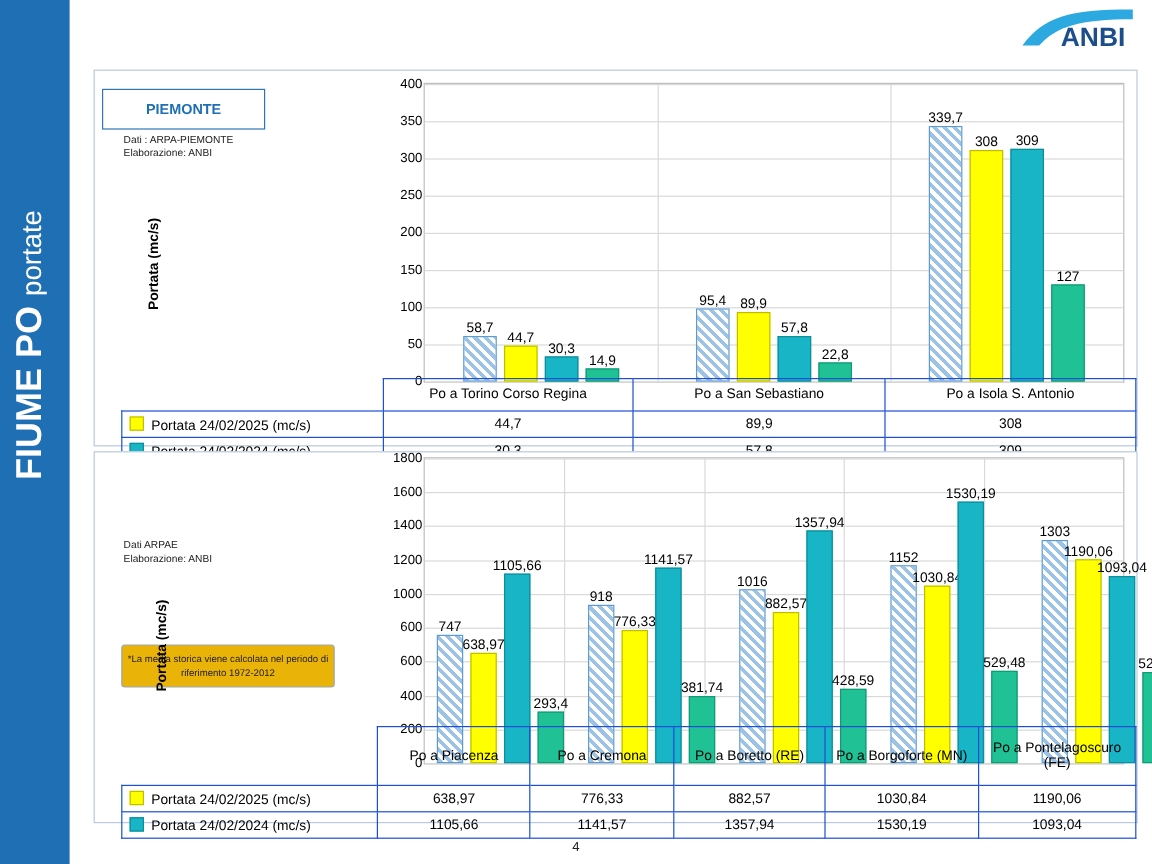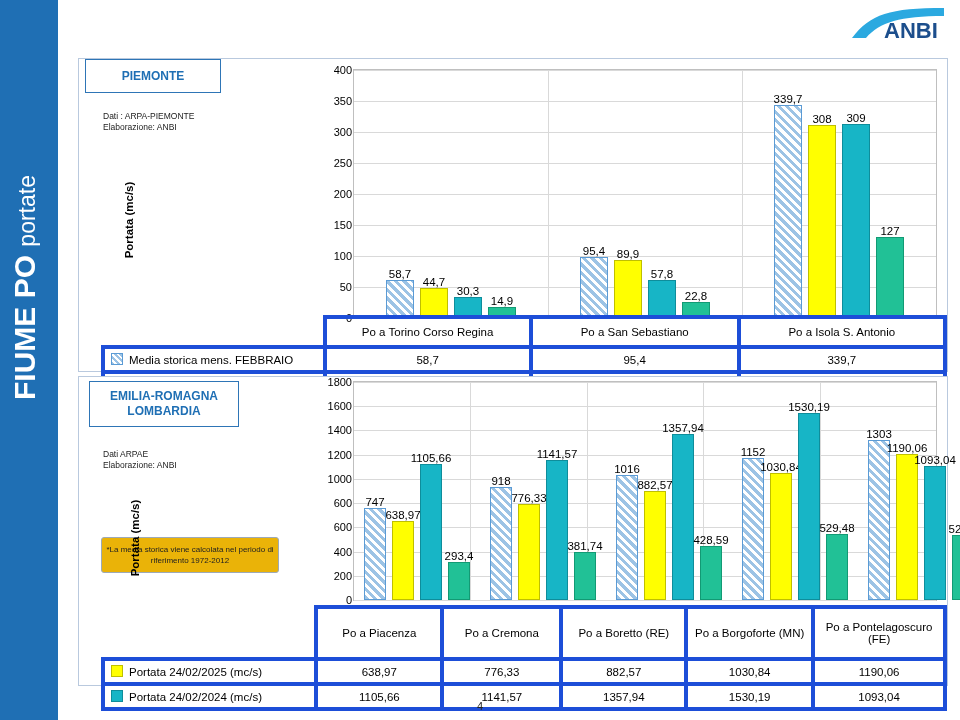--- a/index.html
+++ b/index.html
@@ -48,21 +48,21 @@
     position:absolute;
     border:1px solid #2E75B6;
     background:#ffffff;
     color:#1F6FB4;
     font-weight:bold;
     font-size:12px;
     text-align:center;
     display:flex;align-items:center;justify-content:center;
     line-height:15px;
   }
-  #region1{left:6px;top:0;width:134px;height:32px;}
+  #region1{left:6px;top:15px;width:134px;height:32px;}
   #region2{left:10px;top:4px;width:148px;height:44px;}
 
   .credits{
     position:absolute;
     font-size:8.5px;color:#222;line-height:11px;
   }
   #credits1{left:24px;top:52px;}
   #credits2{left:24px;top:72px;}
 
   .notebox{
@@ -78,21 +78,21 @@
     transform:rotate(-90deg);
     font-weight:bold;font-size:11.5px;color:#000;
     white-space:nowrap;
   }
   #ylab1{left:-30px;top:155px;width:160px;text-align:center;}
   #ylab2{left:-24px;top:155px;width:160px;text-align:center;}
 
   
   .chartwrap{position:absolute;}
   #chart1{left:218px;top:10px;width:640px;height:250px;}
-  #chart2{left:218px;top:4px;width:640px;height:220px;}
+  #chart2{left:218px;top:4px;width:640px;height:256px;}
 
   .plot{position:absolute;left:56px;top:0;right:0;bottom:0;border:1px solid #BFBFBF;background:#fff;}
   .gridline{position:absolute;left:0;right:0;height:1px;background:#D9D9D9;}
   .ytick{position:absolute;right:100%;margin-right:2px;transform:translateY(-50%);
          font-size:11px;color:#000;white-space:nowrap;}
   .vsep{position:absolute;top:0;bottom:0;width:1px;background:#D9D9D9;}
 
   .groups{position:absolute;left:0;right:0;top:0;bottom:0;display:flex;}
   .group{flex:1;position:relative;display:flex;align-items:flex-end;justify-content:center;gap:6px;padding:0 10px;box-sizing:border-box;}
   .bar{position:relative;width:26px;}
@@ -100,21 +100,21 @@
     position:absolute;bottom:100%;left:50%;transform:translateX(-50%);
     font-size:11.5px;color:#000;white-space:nowrap;margin-bottom:1px;
   }
   .b-hist{background:repeating-linear-gradient(45deg,#9CC3E5 0 3px,#ffffff 3px 6px);border:1px solid #5B9BD5;}
   .b-2025{background:#FFFF00;border:1px solid #BFBF00;}
   .b-2024{background:#17B5C6;border:1px solid #0E8D9B;}
   .b-2023{background:#21C196;border:1px solid #129a74;}
 
   
   .tbl{position:absolute;border-collapse:collapse;font-size:11.5px;}
-  .tbl td{border:4px solid #1d4ed8;height:21px;padding:0 6px;color:#000;}
+  .tbl td{border:1px solid #1d4ed8;height:21px;padding:0 6px;color:#000;}
   .tbl td.lbl{width:208px;white-space:nowrap;}
   .tbl td.num{text-align:center;}
   .swatch{display:inline-block;width:10px;height:10px;margin-right:6px;vertical-align:-1px;border:1px solid #666;}
   .sw-hist{background:repeating-linear-gradient(45deg,#9CC3E5 0 2px,#ffffff 2px 4px);border-color:#5B9BD5;}
   .sw-2025{background:#FFFF00;border-color:#BFBF00;}
   .sw-2024{background:#17B5C6;border-color:#0E8D9B;}
   .sw-2023{background:#21C196;border-color:#129a74;}
 
   .catrow td{text-align:center;font-size:11.5px;height:26px;}
 
@@ -229,26 +229,20 @@
 
   <table class="tbl" style="left:22px;top:256px;">
     <tbody>
         <tr class="catrow">
       <td class="lbl" style="border:none;"></td>
       <td class="num" style="width:206px">Po a Torino Corso Regina</td>
       <td class="num" style="width:206px">Po a San Sebastiano</td>
       <td class="num" style="width:206px">Po a Isola S. Antonio</td>
     </tr>
     <tr>
-      <td class="lbl"><span class="swatch sw-hist"></span><span>Media storica mens. FEBBRAIO</span></td>
-      <td class="num">58,7</td>
-      <td class="num">95,4</td>
-      <td class="num">339,7</td>
-    </tr>
-    <tr>
       <td class="lbl"><span class="swatch sw-2025"></span><span>Portata 24/02/2025 (mc/s)</span></td>
       <td class="num">44,7</td>
       <td class="num">89,9</td>
       <td class="num">308</td>
     </tr>
     <tr>
       <td class="lbl"><span class="swatch sw-2024"></span><span>Portata 24/02/2024 (mc/s)</span></td>
       <td class="num">30,3</td>
       <td class="num">57,8</td>
       <td class="num">309</td>
@@ -258,22 +252,20 @@
       <td class="num">14,9</td>
       <td class="num">22,8</td>
       <td class="num">127</td>
     </tr>
   </tbody>
     </table>
 </div>
 
 <div class="panel" id="panel2">
 
-  <div class="regionbox" id="region2" style="white-space:pre-line;">EMILIA-ROMAGNA
-LOMBARDIA</div>
   <div class="credits" id="credits2" style="white-space:pre-line;">Dati ARPAE
 Elaborazione: ANBI</div>
   <div class="notebox">*La media storica viene calcolata nel periodo di riferimento 1972-2012</div>
   <div class="ylabel" id="ylab2">Portata (mc/s)</div>
 
   <div class="chartwrap" id="chart2">
     <div class="plot">
       <div class="gridline" style="top:0%">
           <span class="ytick">1800</span>
         </div>

